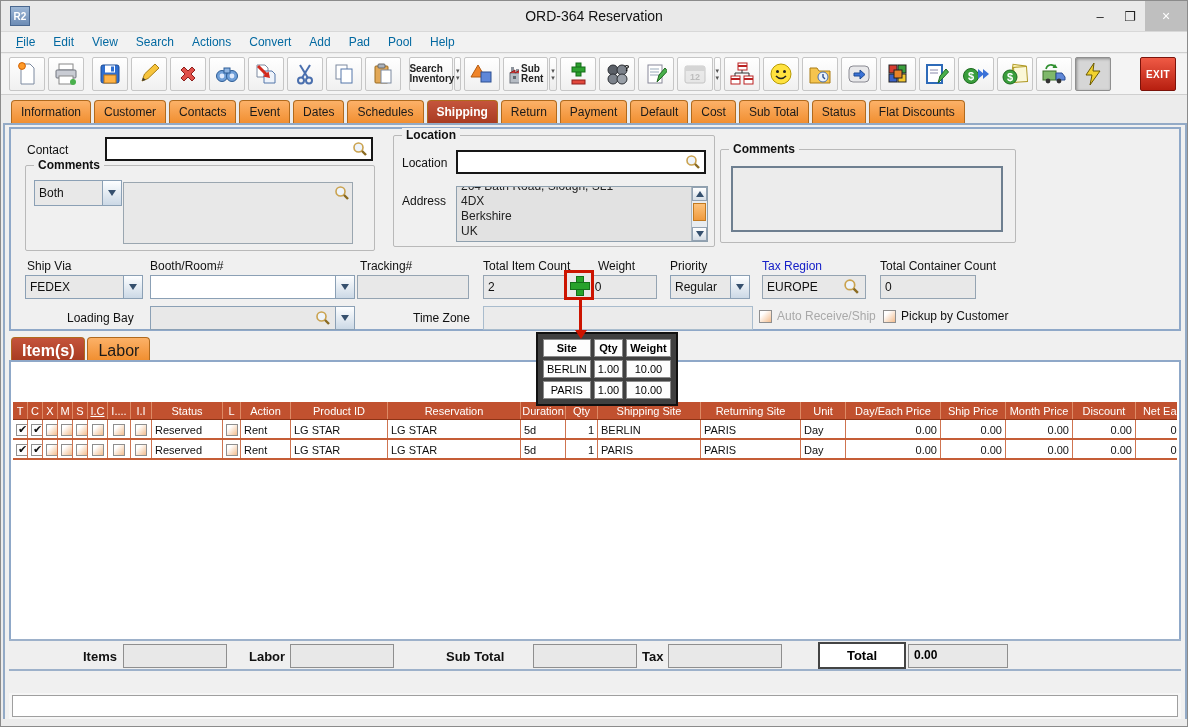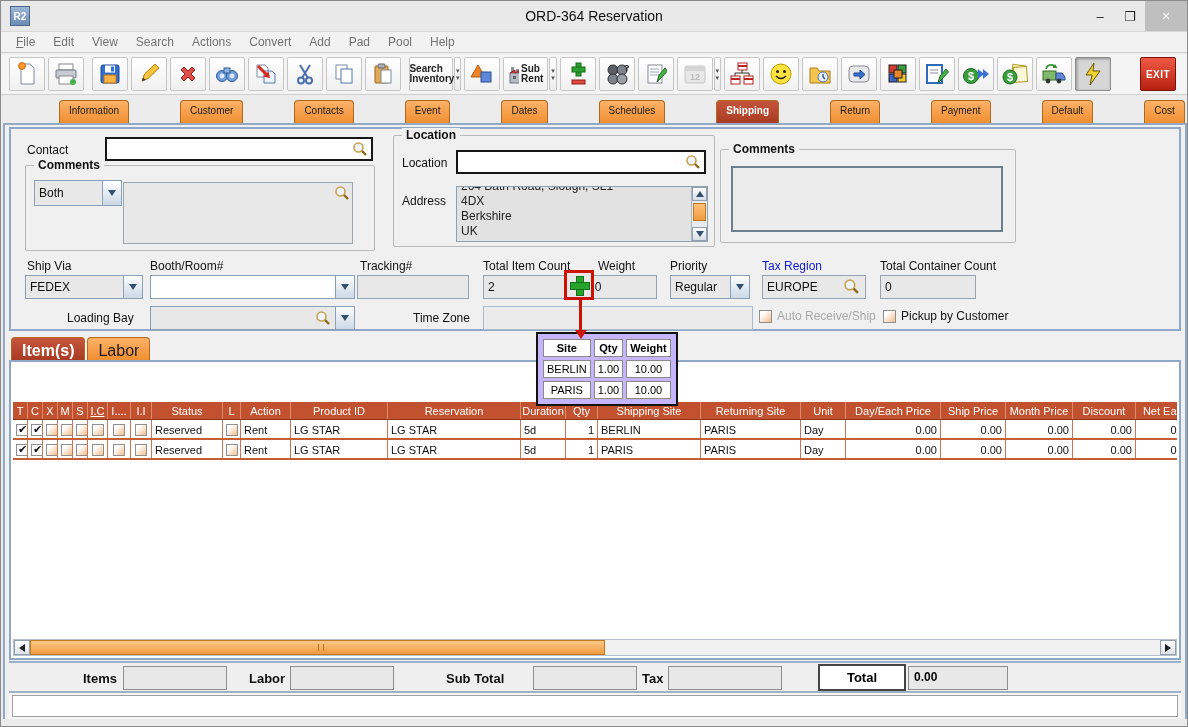--- a/index.html
+++ b/index.html
@@ -9,36 +9,36 @@
   
   .titlebar{position:absolute;top:0;left:0;width:100%;height:30px;background:#e9e9e9;}
   .app-icon{position:absolute;left:9px;top:5px;width:20px;height:20px;background:linear-gradient(#9db7d6,#6d8cb5);border:1px solid #4a6890;color:#fff;font-size:10px;font-weight:bold;display:flex;align-items:center;justify-content:center;}
   .title-text{position:absolute;left:0;right:0;top:0;height:30px;text-align:center;line-height:30px;font-size:14px;color:#111;}
   .win-btns{position:absolute;right:0;top:0;height:30px;display:flex;}
   .win-btn{width:30px;height:30px;display:flex;align-items:center;justify-content:center;font-size:13px;color:#222;}
   .win-btn.close{width:42px;background:#bfbfbf;color:#fff;font-size:14px;}
 
   
   .menubar{position:absolute;top:30px;left:0;width:100%;height:22px;background:#f2f2f2;border-top:1px solid #d8d8d8;border-bottom:1px solid #cfcfcf;display:flex;align-items:center;padding-left:6px;}
-  .menu-item{padding:0 9px;font-size:12px;color:#737373;}
+  .menu-item{padding:0 9px;font-size:12px;color:#0369a1;}
 
   
   .toolbar{position:absolute;top:53px;left:0;width:100%;height:41px;background:#f4f4f4;border-bottom:1px solid #cfcfcf;display:flex;align-items:center;padding:0 8px;}
   .tb-btn{height:34px;min-width:36px;background:linear-gradient(#ffffff,#f0f0f0);border:1px solid #c6c6c6;border-radius:2px;margin-right:3px;display:flex;align-items:center;justify-content:center;padding:0 2px;}
   .tb-btn.wide{padding:0 4px;}
   .tb-btn .lbl{font-size:10px;font-weight:bold;color:#222;line-height:10px;margin-left:2px;text-align:left;}
   .tb-drop{width:13px;height:34px;background:linear-gradient(#ffffff,#ececec);border:1px solid #c6c6c6;border-radius:2px;margin:0 3px 0 -2px;display:flex;flex-direction:column;align-items:center;justify-content:center;font-size:7px;color:#555;line-height:7px;}
   .tb-gap{width:10px;}
   .tb-btn.pressed{background:#d6d6d6;border:1px solid #8f8f8f;box-shadow:inset 1px 1px 3px rgba(0,0,0,.35);}
   .tb-btn.exit{background:linear-gradient(#ef5a45,#b71f10);border:1px solid #7c130a;color:#fff;font-size:10px;font-weight:bold;letter-spacing:.5px;width:38px;}
   .tb-btn.disabled svg{opacity:.45;filter:grayscale(1);}
 
   
   .tabstrip{position:absolute;top:95px;left:0;width:100%;height:27px;display:flex;align-items:flex-end;padding-left:10px;}
-  .tab{height:23px;padding:4px 9px 0 9px;margin-right:3px;font-size:10px;color:#1a1a1a;background:linear-gradient(#fcb168,#f18f31);border:1px solid #b06a1e;border-bottom:none;border-radius:4px 4px 0 0;white-space:nowrap;margin-left:48px;}
+  .tab{height:23px;padding:4px 9px 0 9px;margin-right:3px;font-size:12px;color:#1a1a1a;background:linear-gradient(#fcb168,#f18f31);border:1px solid #b06a1e;border-bottom:none;border-radius:4px 4px 0 0;white-space:nowrap;}
   .tab.active{background:linear-gradient(#c5543c,#a93c22);color:#fff;font-weight:bold;}
 
   
   .client{position:absolute;top:122px;left:2px;width:1184px;height:596px;background:#f0f0f0;border-top:2px solid #93aac6;border-left:2px solid #93aac6;border-right:2px solid #93aac6;}
 
   .panel{position:absolute;border:2px solid #8fa8c8;background:#f0f0f0;}
   .groupbox{position:absolute;border:1px solid #b9b9b9;border-radius:2px;padding-left:16px;}
   .grouptitle{position:absolute;top:-8px;left:8px;background:#f0f0f0;padding:0 4px;font-size:12px;font-weight:bold;color:#111;}
   .flabel{position:absolute;font-size:12px;color:#111;white-space:nowrap;}
   .flabel.blue{color:#1620c8;}
@@ -70,21 +70,21 @@
 
   
   .plus-anno{position:absolute;width:30px;height:30px;border:3px solid #cc1400;background:#e8e8e8;display:flex;align-items:center;justify-content:center;z-index:40;}
   .plus-glyph{position:relative;width:20px;height:20px;}
   .plus-glyph::before{content:"";position:absolute;left:7px;top:1px;width:6px;height:18px;background:#27a22b;border:1px solid #14701a;}
   .plus-glyph::after{content:"";position:absolute;left:1px;top:7px;width:18px;height:6px;background:#27a22b;border:1px solid #14701a;}
   .red-arrow-line{position:absolute;width:3px;background:#cc1400;z-index:70;}
   .red-arrow-head{position:absolute;width:0;height:0;border-left:6px solid transparent;border-right:6px solid transparent;border-top:9px solid #cc1400;z-index:70;}
 
   
-  .site-popup{position:absolute;background:#c4b5fd;border:2px solid #111;z-index:60;padding:2px;}
+  .site-popup{position:absolute;background:#404040;border:2px solid #111;z-index:60;padding:2px;}
   .site-popup table{border-collapse:separate;border-spacing:3px;}
   .site-popup td,.site-popup th{border:1px solid #8a8a8a;background:#fdfdfd;font-size:11px;padding:2px 3px;text-align:center;height:16px;}
   .site-popup th{font-weight:bold;}
 
   
   .itemtabs{position:absolute;display:flex;}
   .itab{height:23px;padding:4px 10px 0 10px;margin-right:2px;font-size:16px;background:linear-gradient(#fcb168,#f18f31);border:1px solid #b06a1e;border-bottom:none;border-radius:4px 4px 0 0;color:#1a1a1a;}
   .itab.active{background:linear-gradient(#c5543c,#a93c22);color:#fff;font-weight:bold;}
 
   
@@ -660,21 +660,21 @@
             <div class="tri-left"></div>
           </div>
         <div class="hthumb"></div>
         <div class="htrack"></div>
         <div class="hbtn">
             <div class="tri-right"></div>
           </div>
       </div>
     </div>
 
-    <div class="totals" style="left:4px;top:536px;width:1172px;height:32px;">
+    <div class="totals" style="left:4px;top:514px;width:1172px;height:32px;">
       <div class="tlabel" style="left:74px;top:8px;">Items</div>
       <div class="tinput" style="left:114px;top:3px;width:104px;"></div>
       <div class="tlabel" style="left:240px;top:8px;">Labor</div>
       <div class="tinput" style="left:281px;top:3px;width:104px;"></div>
       <div class="tlabel" style="left:437px;top:8px;">Sub Total</div>
       <div class="tinput" style="left:524px;top:3px;width:104px;"></div>
       <div class="tlabel" style="left:633px;top:8px;">Tax</div>
       <div class="tinput" style="left:659px;top:3px;width:114px;"></div>
       <div class="totalbox" style="left:809px;top:1px;width:88px;height:27px;line-height:24px;">Total</div>
       <div class="tinput" style="left:899px;top:3px;width:100px;font-weight:bold;">0.00</div>

